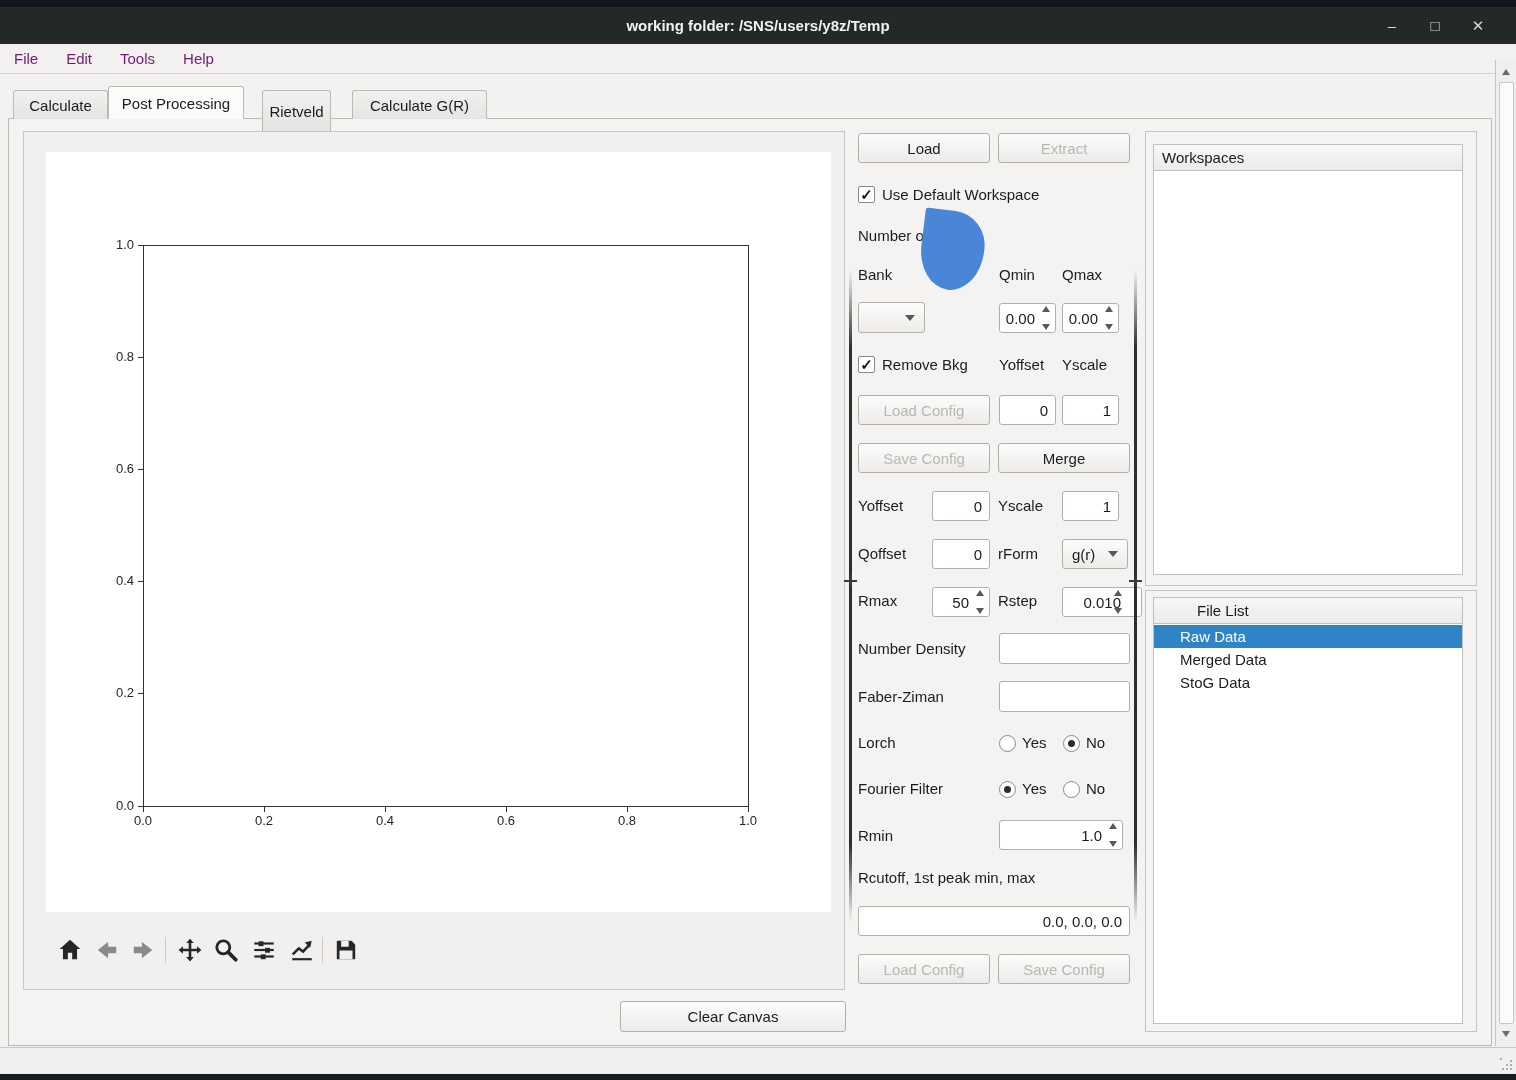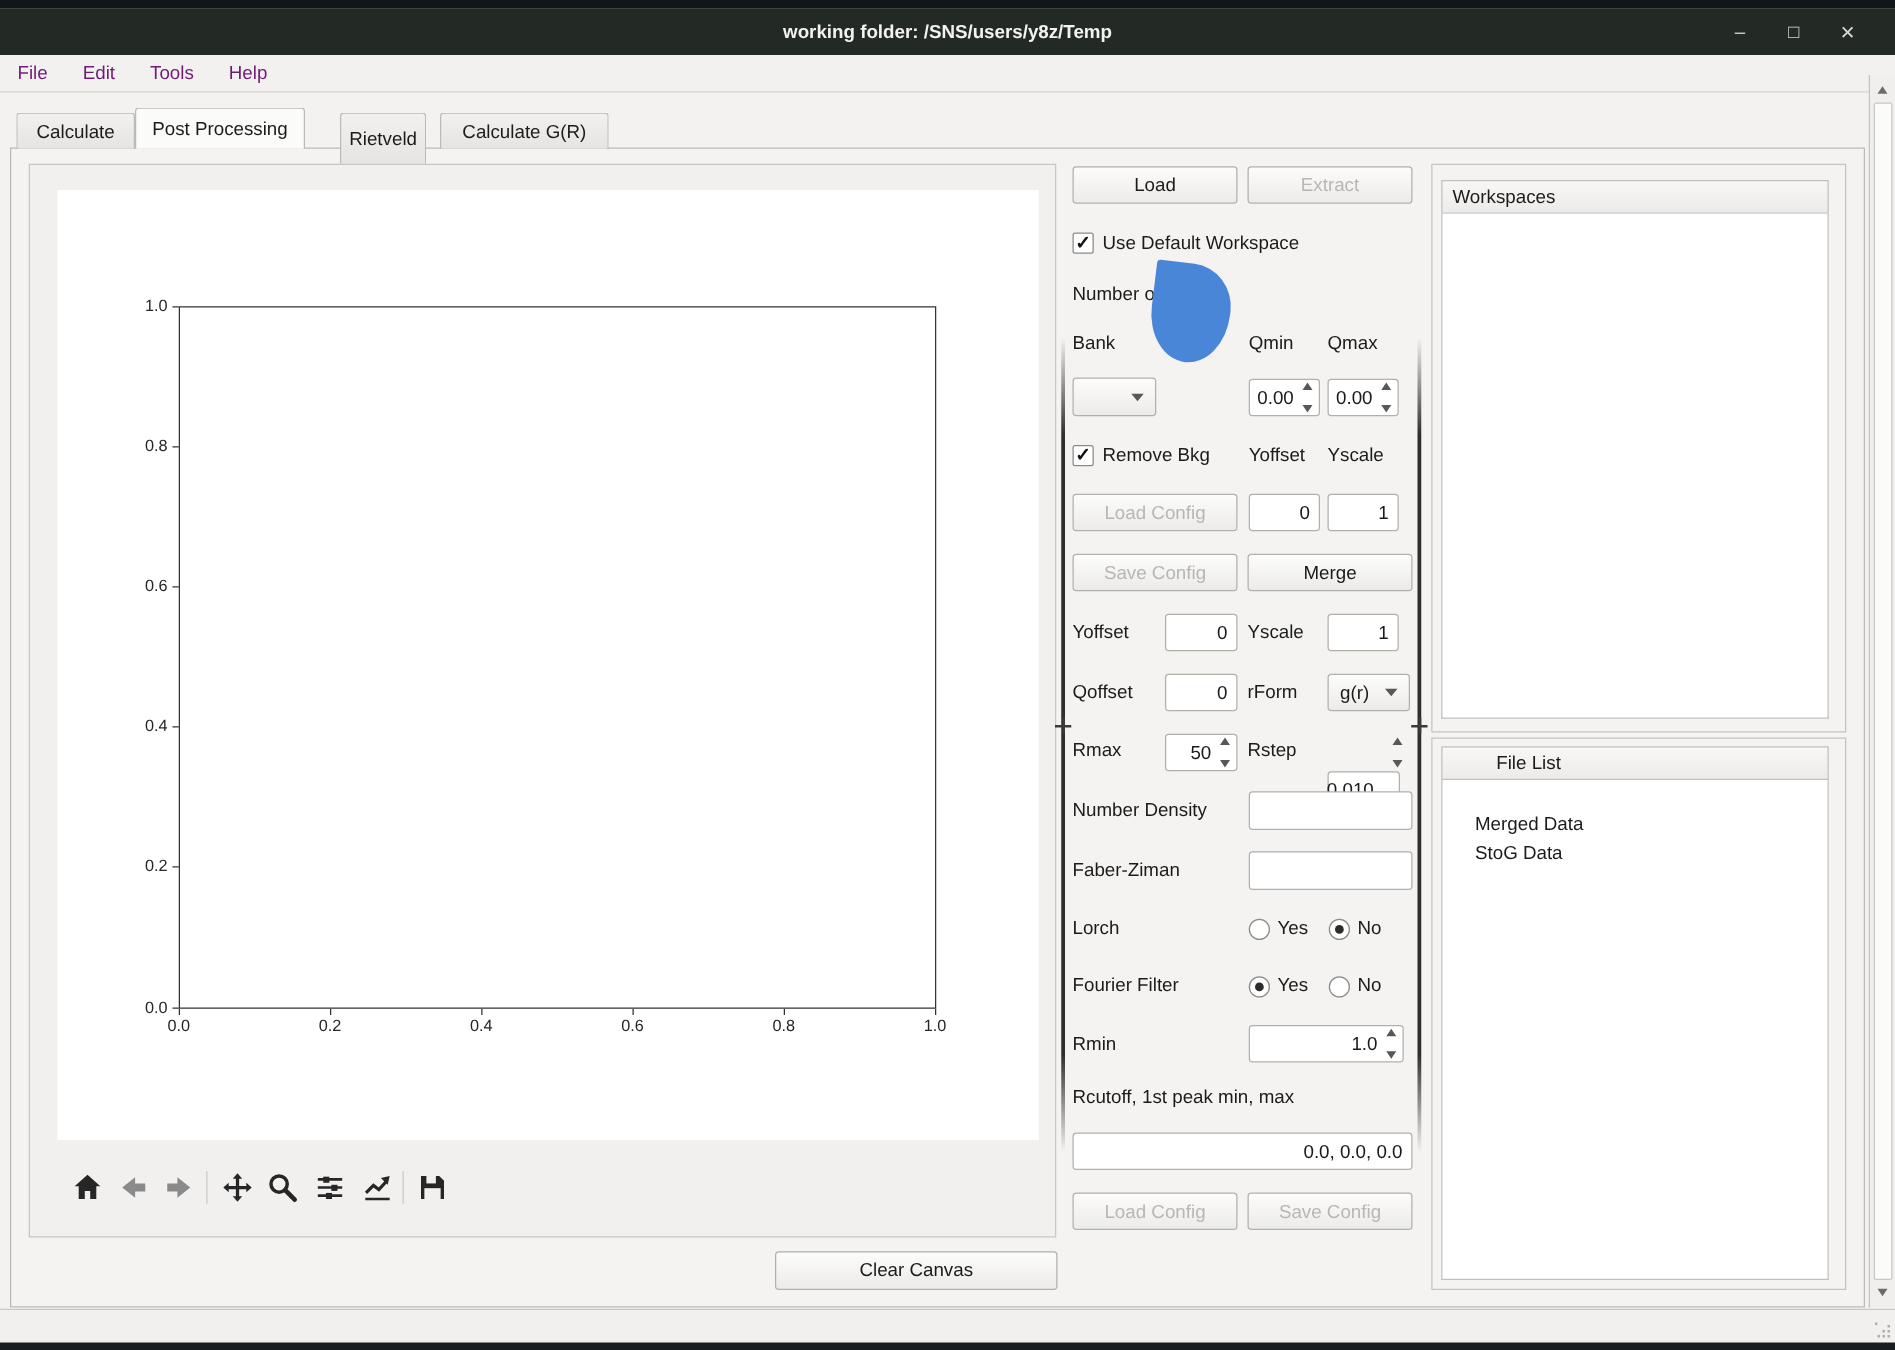--- a/index.html
+++ b/index.html
@@ -120,21 +120,21 @@
 
   <div class="menubar">
     <span class="menu-item">File</span>
     <span class="menu-item">Edit</span>
     <span class="menu-item">Tools</span>
     <span class="menu-item">Help</span>
   </div>
 
   <div class="tab" style="left:13px; top:90px; width:95px; height:29px; z-index:2;">Calculate</div>
   <div class="tab active" style="left:108px; top:86px; width:136px;">Post Processing</div>
-  <div class="tab" style="left:272px; top:90px; width:69px; height:42px; z-index:2;">Rietveld</div>
+  <div class="tab" style="left:262px; top:90px; width:69px; height:42px; z-index:2;">Rietveld</div>
   <div class="tab" style="left:352px; top:90px; width:135px; height:29px; z-index:2;">Calculate G(R)</div>
 
   <div class="main-panel"></div>
 
   <div class="plot-widget"></div>
   <div class="plot-canvas"></div>
   <div class="axes-frame"></div>
 
   <div class="tickmark" style="left:143px; top:807px; width:1px; height:5px;"></div>
   <div class="tickmark" style="left:264px; top:807px; width:1px; height:5px;"></div>
@@ -253,21 +253,21 @@
     <span class="tri-dn"></span>
   </div>
 
   <span class="lbl" style="left:858px; top:592px;">Rmax</span>
   <div class="fld spin" style="left:932px; top:587px; width:58px; height:30px;">50</div>
   <div class="spin-btns" style="left:973px; top:590px; height:24px;">
     <span class="tri-up"></span>
     <span class="tri-dn"></span>
   </div>
   <span class="lbl" style="left:998px; top:592px;">Rstep</span>
-  <div class="fld spin" style="left:1062px; top:617px; width:58px; height:30px;text-align:right;">0.010</div>
+  <div class="fld spin" style="left:1062px; top:587px; width:80px; height:30px;text-align:right;">0.010</div>
   <div class="spin-btns" style="left:1111px; top:590px; height:24px;">
     <span class="tri-up"></span>
     <span class="tri-dn"></span>
   </div>
 
   <span class="lbl" style="left:858px; top:640px;">Number Density</span>
   <div class="fld" style="left:999px; top:633px; width:131px; height:31px;"></div>
 
   <span class="lbl" style="left:858px; top:688px;">Faber-Ziman</span>
   <div class="fld" style="left:999px; top:681px; width:131px; height:31px;"></div>
@@ -304,20 +304,21 @@
   <div class="vsplit" style="left:1134px; top:270px; height:652px;"></div>
   <div class="split-cross" style="left:1129px; top:574px;"></div>
 
   <div class="side-outer" style="left:1145px; top:131px; width:332px; height:455px;"></div>
   <div class="panel-hdr" style="left:1153px; top:144px; width:310px; height:27px;">Workspaces</div>
   <div class="panel-list" style="left:1153px; top:171px; width:310px; height:404px;"></div>
 
   <div class="side-outer" style="left:1145px; top:590px; width:332px; height:442px;"></div>
   <div class="panel-hdr" style="left:1153px; top:597px; width:310px; height:27px;padding-left:43px;">File List</div>
   <div class="panel-list" style="left:1153px; top:624px; width:310px; height:400px;"></div>
+  <div class="file-item sel" style="left:1154px; top:625px; width:308px; height:23px;">Raw Data</div>
   <div class="file-item" style="left:1154px; top:671px; width:308px; height:23px;">StoG Data</div>
   <div class="file-item" style="left:1154px; top:648px; width:308px; height:23px;">Merged Data</div>
 
   <div class="scrollbar">
     <div class="sb-arrow" style="top:4px;">
       <span class="tri-up" style="border-bottom-color:#6d6b68;"></span>
     </div>
     <div class="sb-thumb"></div>
     <div class="sb-arrow" style="top:966px;">
       <span class="tri-dn" style="border-top-color:#6d6b68;"></span>

